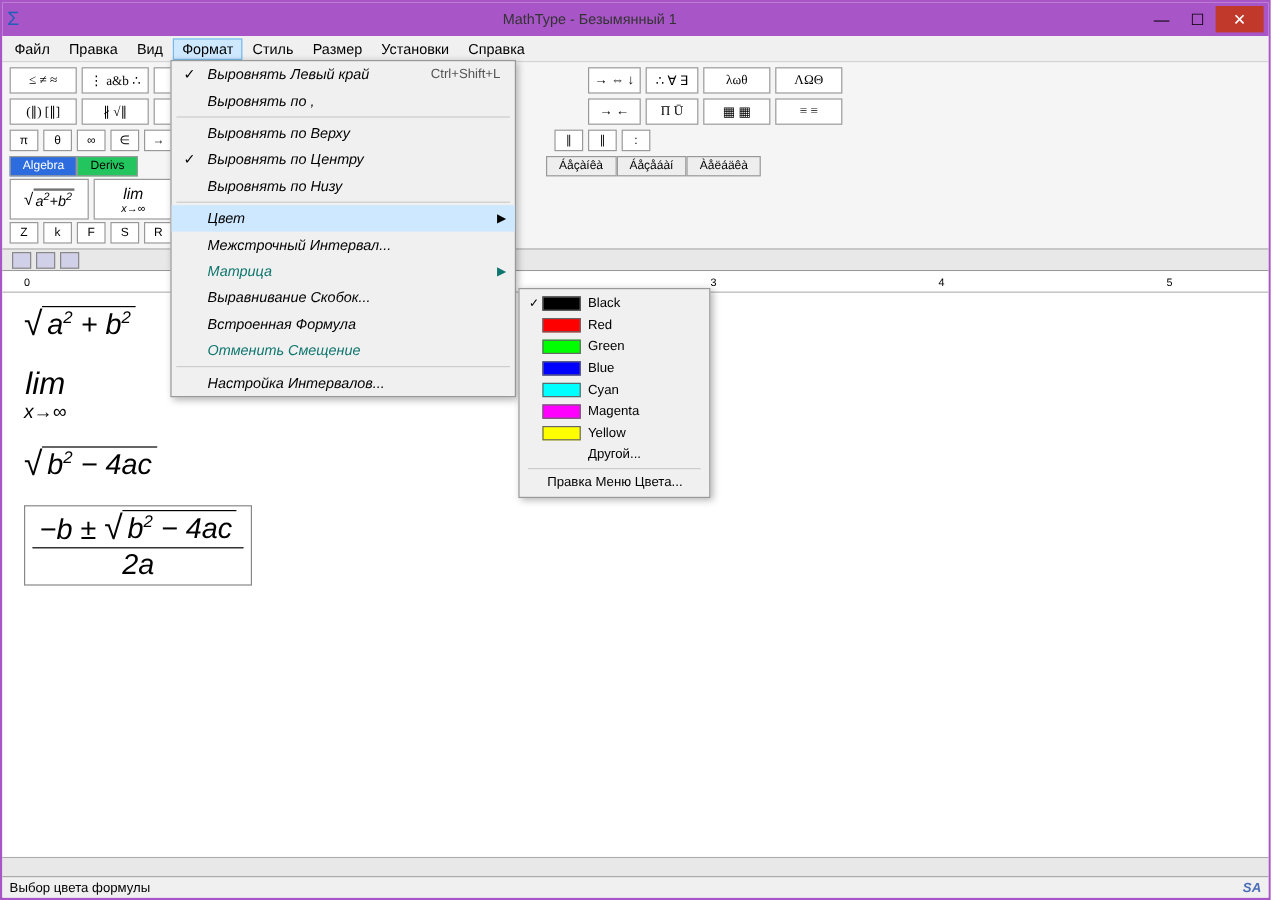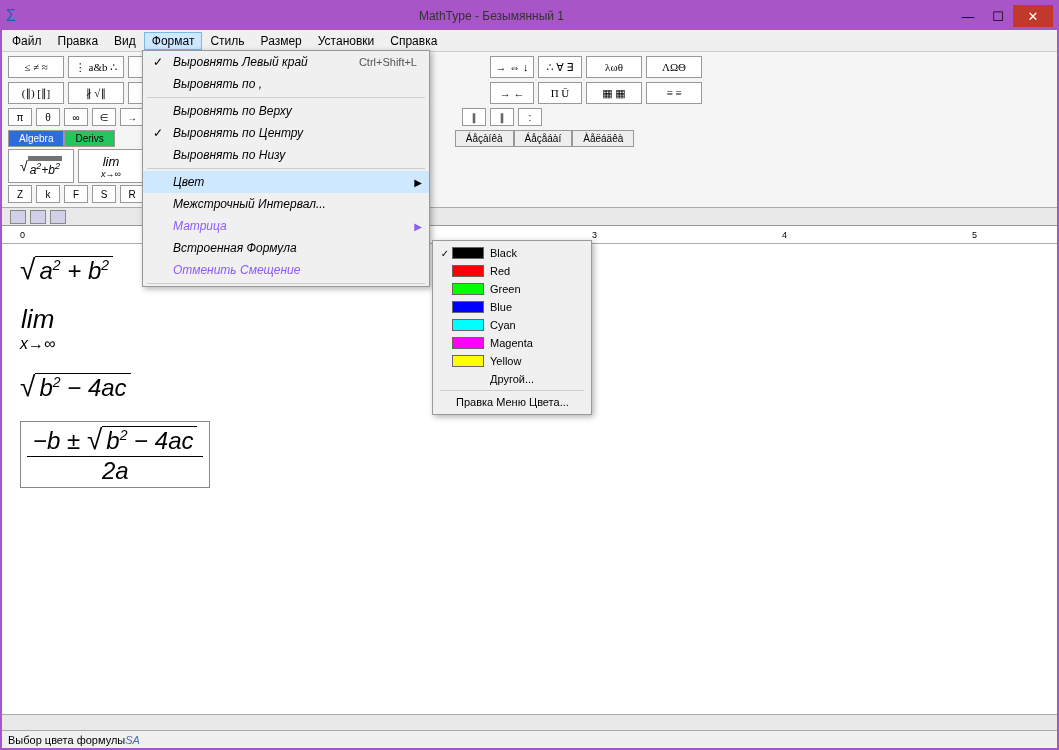--- a/index.html
+++ b/index.html
@@ -48,36 +48,36 @@
 .sqrt-body { border-top: 1.5px solid #000; padding: 0 4px; }
 .frac { display: inline-flex; flex-direction: column; align-items: center; }
 .frac-top { border-bottom: 1.5px solid #000; padding: 0 6px; }
 .frac-bot { padding: 0 6px; }
 .sup { font-size: 14px; vertical-align: super; }
 
 .dropdown { position: absolute; background: #f0f0f0; border: 1px solid #999; box-shadow: 2px 2px 6px rgba(0,0,0,0.3); z-index: 100; }
 .dropdown.format { top: 50px; left: 142px; width: 288px; }
 .dd-row { display: flex; align-items: center; height: 22px; padding: 0 4px; font-size: 12px; cursor: pointer; }
 .dd-row.highlighted { background: #cde8ff; }
-.dd-row.disabled { color: #8b5cf6; }
+.dd-row.disabled { color: #0f766e; }
 .dd-check { width: 22px; text-align: center; }
 .dd-label { flex: 1; padding-left: 4px; font-style: italic; }
 .dd-accel { color: #555; padding-right: 8px; font-size: 11px; }
 .dd-arrow { width: 14px; text-align: center; font-size: 10px; }
 .dd-sep { height: 1px; background: #ccc; margin: 2px 4px; }
 
 .dropdown.color { top: 240px; left: 432px; width: 160px; padding: 3px; }
 .color-row { display: flex; align-items: center; height: 18px; padding: 0 2px; font-size: 11px; cursor: pointer; }
 .color-check { width: 14px; text-align: center; font-size: 10px; }
 .color-swatch { width: 32px; height: 12px; margin-right: 6px; border: 1px solid #666; }
 .color-label { flex: 1; }
 
 .scrollbar-h { height: 16px; background: #e8e8e8; border-top: 1px solid #aaa; }
 .statusbar { height: 18px; background: #f0f0f0; border-top: 1px solid #aaa; font-size: 11px; padding: 1px 6px; display: flex; align-items: center; }
-.status-center { flex: 1; text-align: left; color: #4a6db8; font-style: italic; font-weight: normal; }
+.status-center { flex: 1; text-align: right; color: #4a6db8; font-style: italic; font-weight: bold; }
 </style>
 </head>
 <body>
 
 <div class="window">
   <div class="titlebar">
     <span class="titlebar-icon">
       <svg viewBox="0 0 16 16" width="16" height="16">
           <text x="0" y="13" font-size="16" fill="#1e5fb8" font-family="serif">Σ</text>
         </svg>
@@ -137,21 +137,21 @@
       <div class="tab active">Algebra</div>
       <div class="tab derivs">Derivs</div>
       <div style="width:340px"></div>
       <div class="tab">Áåçàíêà</div>
       <div class="tab">Áåçåáàí</div>
       <div class="tab">Àåëáäêà</div>
     </div>
     <div class="expr-row">
       <div class="expr-box">
         <span style="font-style:normal">√</span>
-          <span style="border-top:5px solid #737373;font-size:12px;padding:0 2px">a<sup class="sup" style="font-size:9px">2</sup>+b<sup class="sup" style="font-size:9px">2</sup></span>
+          <span style="border-top:2px solid #737373;font-size:12px;padding:0 2px">a<sup class="sup" style="font-size:9px">2</sup>+b<sup class="sup" style="font-size:9px">2</sup></span>
       </div>
       <div class="expr-box">
         <span style="display:flex;flex-direction:column;align-items:center;font-size:13px">
             <span>lim</span>
             <span style="font-size:9px">x→∞</span>
           </span>
       </div>
     </div>
     <div class="small-row">
       <div class="small-btn">Z</div>
@@ -248,27 +248,35 @@
       <span class="dd-check"></span>
       <span class="dd-label">Межстрочный Интервал...</span>
     </div>
     <div class="dd-row disabled">
       <span class="dd-check"></span>
       <span class="dd-label">Матрица</span>
       <span class="dd-arrow">▶</span>
     </div>
     <div class="dd-row">
       <span class="dd-check"></span>
+      <span class="dd-label">Выравнивание Скобок...</span>
+    </div>
+    <div class="dd-row">
+      <span class="dd-check"></span>
       <span class="dd-label">Встроенная Формула</span>
     </div>
     <div class="dd-row disabled">
       <span class="dd-check"></span>
       <span class="dd-label">Отменить Смещение</span>
     </div>
     <div class="dd-sep"></div>
+    <div class="dd-row">
+      <span class="dd-check"></span>
+      <span class="dd-label">Настройка Интервалов...</span>
+    </div>
   </div>
 
 <div class="dropdown color" id="color-dd">
     <div class="color-row">
       <span class="color-check">✓</span>
       <span class="color-swatch" style="background: rgb(0, 0, 0);"></span>
       <span class="color-label">Black</span>
     </div>
     <div class="color-row">
       <span class="color-check"></span>

